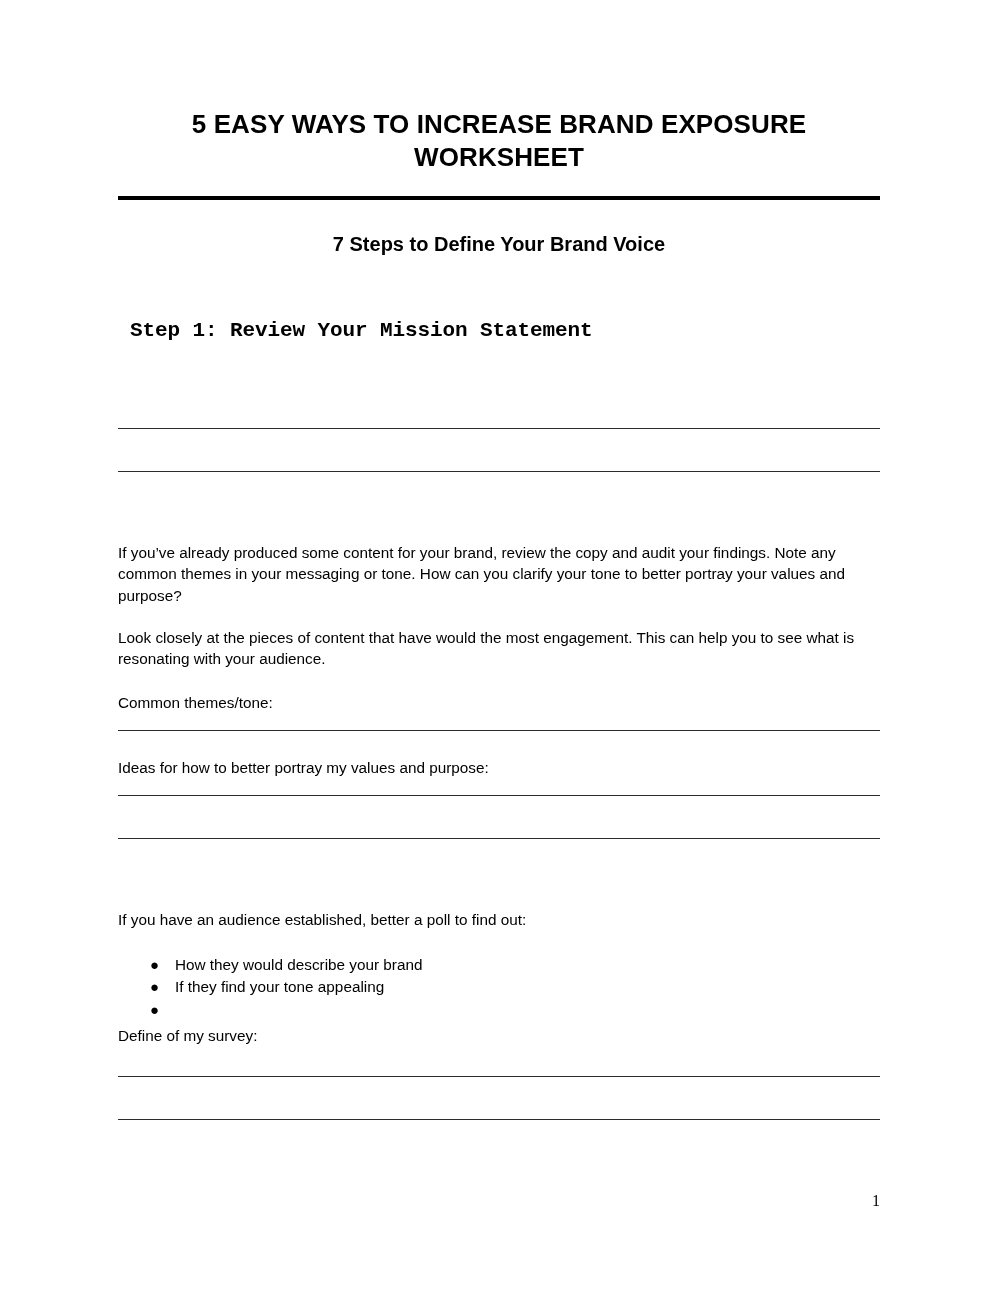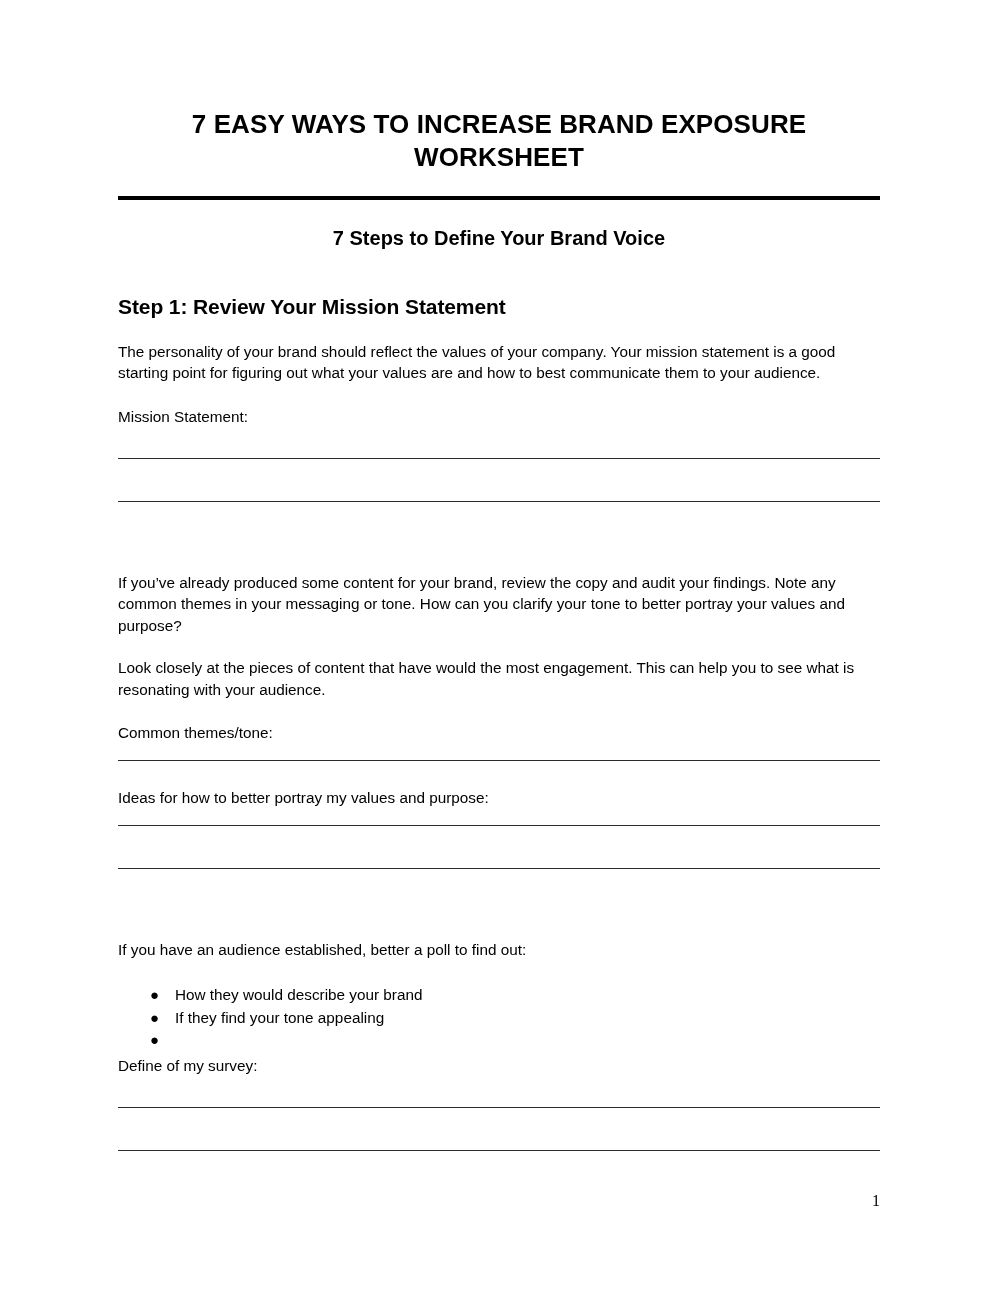--- a/index.html
+++ b/index.html
@@ -37,29 +37,30 @@
   .title-rule {
     height: 4px;
     background: #000000;
     margin-top: 21px;
   }
 
   .subtitle {
     font-size: 20px;
     font-weight: bold;
     text-align: center;
-    margin: 7px;
+    margin: 13px;
     padding-top: 20px;
   }
 
   .step-heading {
     font-size: 21px;
     font-weight: bold;
-    margin: 0;
+    margin: 12px;
     letter-spacing: -0.1px;
+    font-family: Liberation Mono, monospace;
   }
 
   .body-text {
     font-size: 15.3px;
     line-height: 1.42;
     margin: 0;
     text-align: left;
   }
 
   .label-text {
@@ -116,31 +117,29 @@
   .sp-10 { height: 24px; }  
   .sp-11 { height: 26px; }  
 </style>
 </head>
 <body>
 
 <div class="page">
 
   <div class="content">
 
-    <h1 class="doc-title">7 EASY WAYS TO INCREASE BRAND EXPOSURE WORKSHEET</h1>
+    <h1 class="doc-title">5 EASY WAYS TO INCREASE BRAND EXPOSURE WORKSHEET</h1>
     <div class="title-rule"></div>
 
     <h2 class="subtitle">7 Steps to Define Your Brand Voice</h2>
 
     <div class="sp-1"></div>
     <h3 class="step-heading">Step 1: Review Your Mission Statement</h3>
     <div class="sp-2"></div>
-    <p class="body-text">The personality of your brand should reflect the values of your company. Your mission statement is a good starting point for figuring out what your values are and how to best communicate them to your audience.</p>
     <div class="sp-3"></div>
-    <p class="label-text">Mission Statement:</p>
     <div class="sp-4"></div>
     <div class="blank-line"></div>
     <div class="sp-5"></div>
     <div class="blank-line"></div>
 
     <div class="sp-6"></div>
     <div class="sp-2"></div>
     <p class="body-text">If you’ve already produced some content for your brand, review the copy and audit your findings. Note any common themes in your messaging or tone. How can you clarify your tone to better portray your values and purpose?</p>
     <div class="sp-7"></div>
     <p class="body-text">Look closely at the pieces of content that have would the most engagement. This can help you to see what is resonating with your audience.</p>

